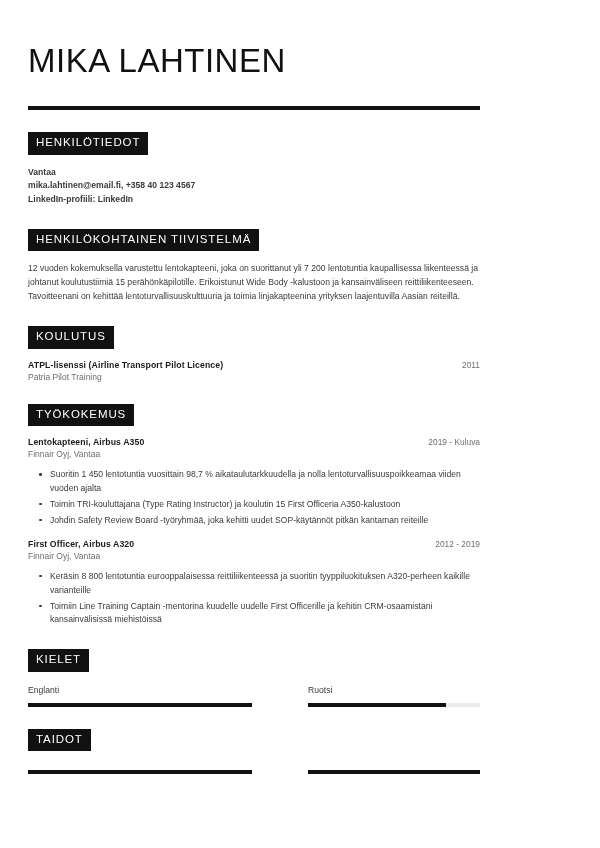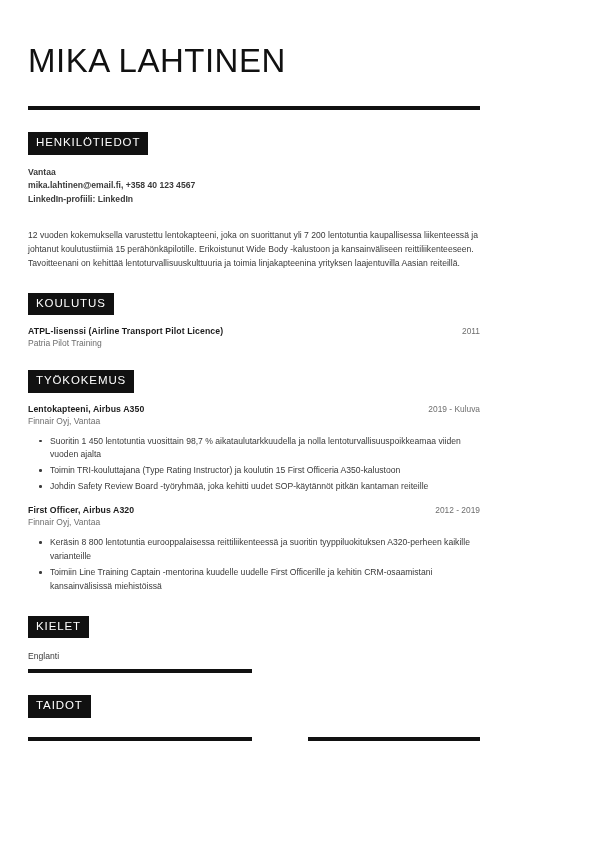--- a/index.html
+++ b/index.html
@@ -166,20 +166,21 @@
   <div class="section">
     <span class="section-label">HENKILÖTIEDOT</span>
     <div class="contact-block">
       <div class="contact-line">Vantaa</div>
       <div class="contact-line">mika.lahtinen@email.fi, +358 40 123 4567</div>
       <div class="contact-line">LinkedIn-profiili: LinkedIn</div>
     </div>
   </div>
 
   <div class="section">
+    <span class="section-label">HENKILÖKOHTAINEN TIIVISTELMÄ</span>
     <p class="body-text">12 vuoden kokemuksella varustettu lentokapteeni, joka on suorittanut yli 7 200 lentotuntia kaupallisessa liikenteessä ja johtanut koulutustiimiä 15 perähönkäpilotille. Erikoistunut Wide Body -kalustoon ja kansainväliseen reittiliikenteeseen. Tavoitteenani on kehittää lentoturvallisuuskulttuuria ja toimia linjakapteenina yrityksen laajentuvilla Aasian reiteillä.</p>
   </div>
 
   <div class="section">
     <span class="section-label">KOULUTUS</span>
 
     <div class="entry">
       <div class="entry-head">
         <span class="entry-title">ATPL-lisenssi (Airline Transport Pilot Licence)</span>
         <span class="entry-date">2011</span>
@@ -222,20 +223,26 @@
   <div class="section">
     <span class="section-label">KIELET</span>
 
     <div class="meter-grid">
       <div class="meter">
         <div class="meter-label">Englanti</div>
         <div class="meter-track">
           <div class="meter-fill" style="width: 100%;"></div>
         </div>
       </div>
+      <div class="meter">
+        <div class="meter-label">Ruotsi</div>
+        <div class="meter-track">
+          <div class="meter-fill" style="width: 80%;"></div>
+        </div>
+      </div>
     </div>
   </div>
 
   <div class="section">
     <span class="section-label">TAIDOT</span>
 
     <div class="meter-grid">
       <div class="meter">
         <div class="meter-track">
           <div class="meter-fill" style="width: 100%;"></div>

